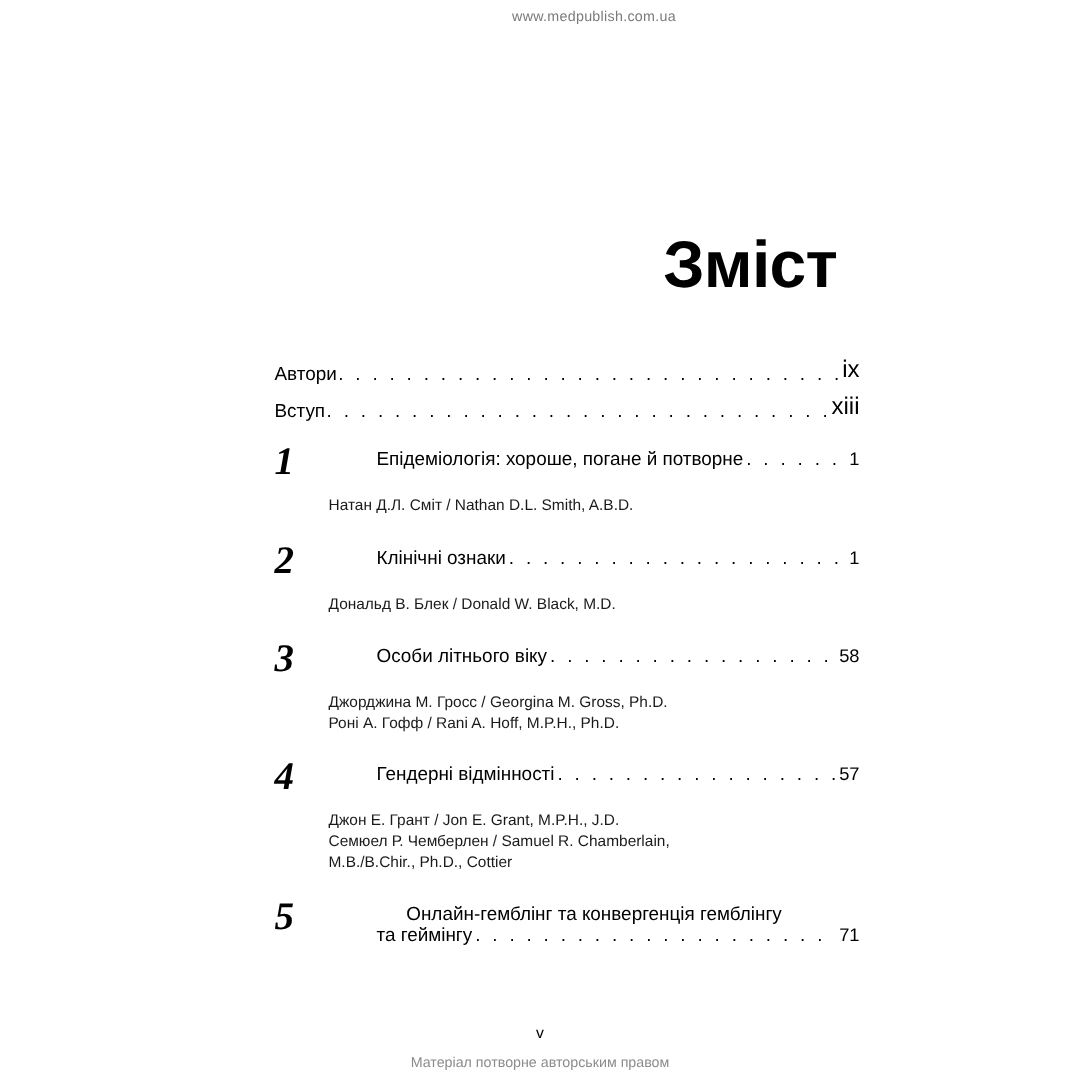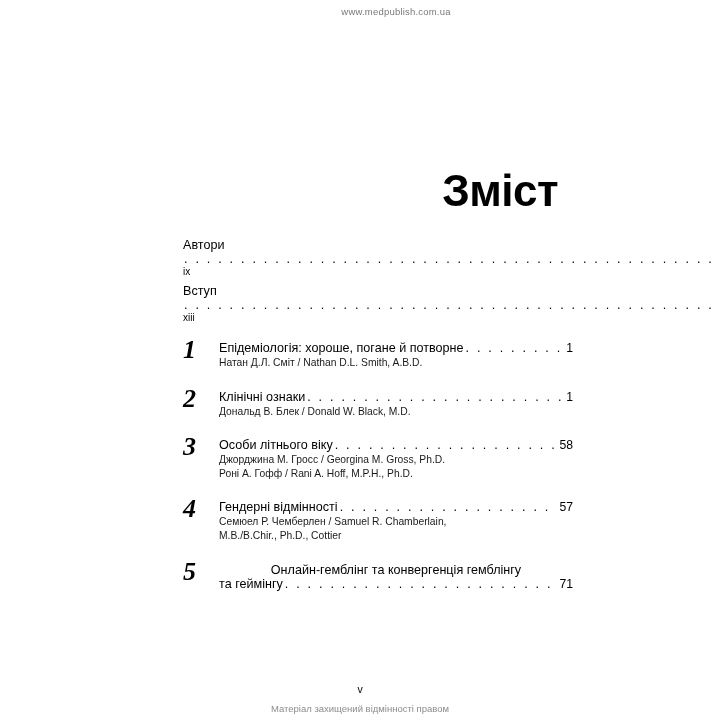--- a/index.html
+++ b/index.html
@@ -28,56 +28,55 @@
     width: 100%;
     text-align: center;
     font-size: 9.5px;
     color: #7a7a7a;
     letter-spacing: 0.2px;
     margin-left: 36px;
   }
 
   .title {
     position: absolute;
-    top: 166px;
+    top: 152px;
     right: 162px;
     font-size: 44px;
     font-weight: bold;
     letter-spacing: -0.5px;
     color: #000;
   }
 
   .toc {
     position: absolute;
     top: 238px;
     left: 183px;
     width: 390px;
   }
 
   
   .fm-row {
     display: flex;
-    align-items: flex-start;
+    align-items: flex-end;
     font-size: 12.6px;
     margin-bottom: 7px;
     white-space: nowrap;
-    flex-direction: column;
   }
   .fm-label { }
   .fm-dots {
     flex: 1;
     overflow: hidden;
     white-space: nowrap;
     font-size: 12.6px;
     letter-spacing: 2.2px;
     margin: 0 1px 0 1px;
     color: #000;
   }
   .fm-page {
-    font-size: 10px;
+    font-size: 16px;
   }
 
   .fm-block { margin-bottom: 18px; }
 
   
   .chapter {
     position: relative;
     padding-left: 36px;
     margin-bottom: 20px;
   }
@@ -91,39 +90,40 @@
     color: #000;
     font-family: "Liberation Serif", serif;
     width: 26px;
     text-align: left;
   }
   .ch-titleline {
     display: flex;
     align-items: center;
     font-size: 12.6px;
     white-space: nowrap;
+    margin-left: 32px;
   }
   .ch-title { }
   .ch-dots {
     flex: 1;
     overflow: hidden;
     white-space: nowrap;
     letter-spacing: 2.2px;
     margin: 0 2px;
   }
   .ch-page {
     font-size: 12.2px;
   }
   .ch-title-wrap1 {
     font-size: 12.6px;
     white-space: nowrap;
     text-align: center;
   }
   .authors {
-    margin-top: 1px;
+    margin-top: 18px;
     font-size: 10.3px;
     line-height: 13.6px;
     color: #1a1a1a;
   }
   .authors div { white-space: nowrap; }
 
   .page-number {
     position: absolute;
     bottom: 25px;
     left: 0;
@@ -203,33 +203,34 @@
     </div>
 
     <div class="chapter">
       <div class="ch-num">4</div>
       <div class="ch-titleline">
         <span class="ch-title">Гендерні відмінності</span>
         <span class="ch-dots">. . . . . . . . . . . . . . . . . . . . . . . . . . . . . . . . . . . . . . . . . . . . . . . . . . . . . . . . . . . . . . . . . . . . . . . . . . . . . . . . . . . . . .</span>
         <span class="ch-page">57</span>
       </div>
       <div class="authors">
+        <div>Джон Е. Грант / Jon E. Grant, M.P.H., J.D.</div>
         <div>Семюел Р. Чемберлен / Samuel R. Chamberlain,</div>
         <div>M.B./B.Chir., Ph.D., Cottier</div>
       </div>
     </div>
 
     <div class="chapter">
       <div class="ch-num">5</div>
       <div class="ch-title-wrap1">Онлайн-гемблінг та конвергенція гемблінгу</div>
       <div class="ch-titleline">
         <span class="ch-title">та геймінгу</span>
         <span class="ch-dots">. . . . . . . . . . . . . . . . . . . . . . . . . . . . . . . . . . . . . . . . . . . . . . . . . . . . . . . . . . . . . . . . . . . . . . . . . . . . . . . . . . . . . .</span>
         <span class="ch-page">71</span>
       </div>
     </div>
 
   </div>
 
   <div class="page-number">v</div>
-  <div class="watermark-bottom">Матеріал захищений відмінності правом</div>
+  <div class="watermark-bottom">Матеріал потворне авторським правом</div>
 
 </div>
 
 </body></html>

